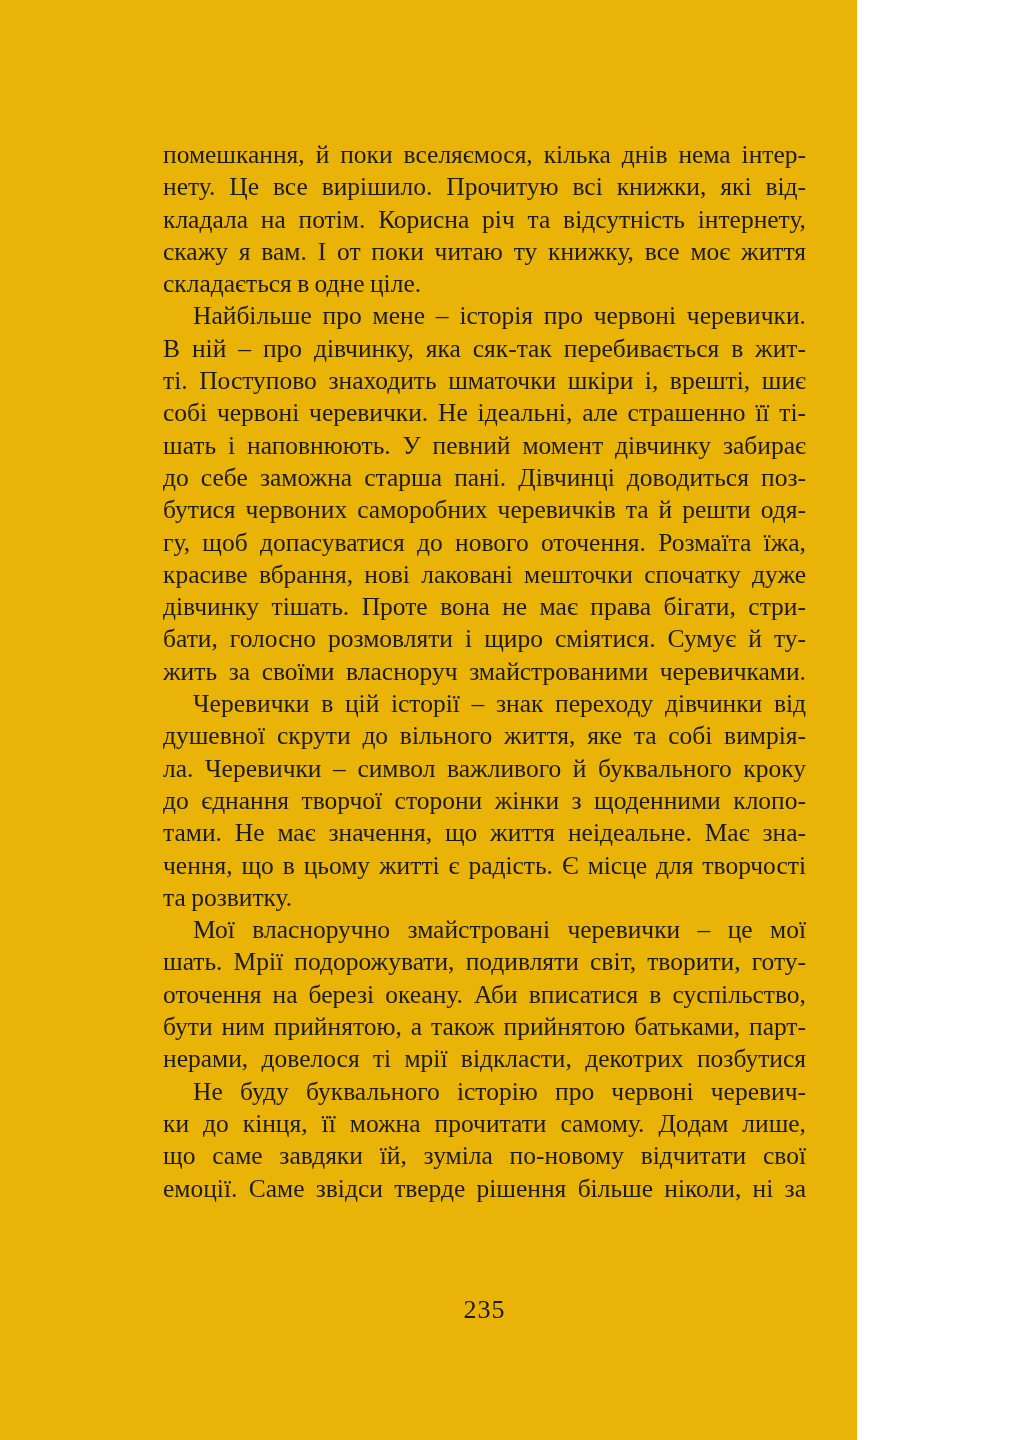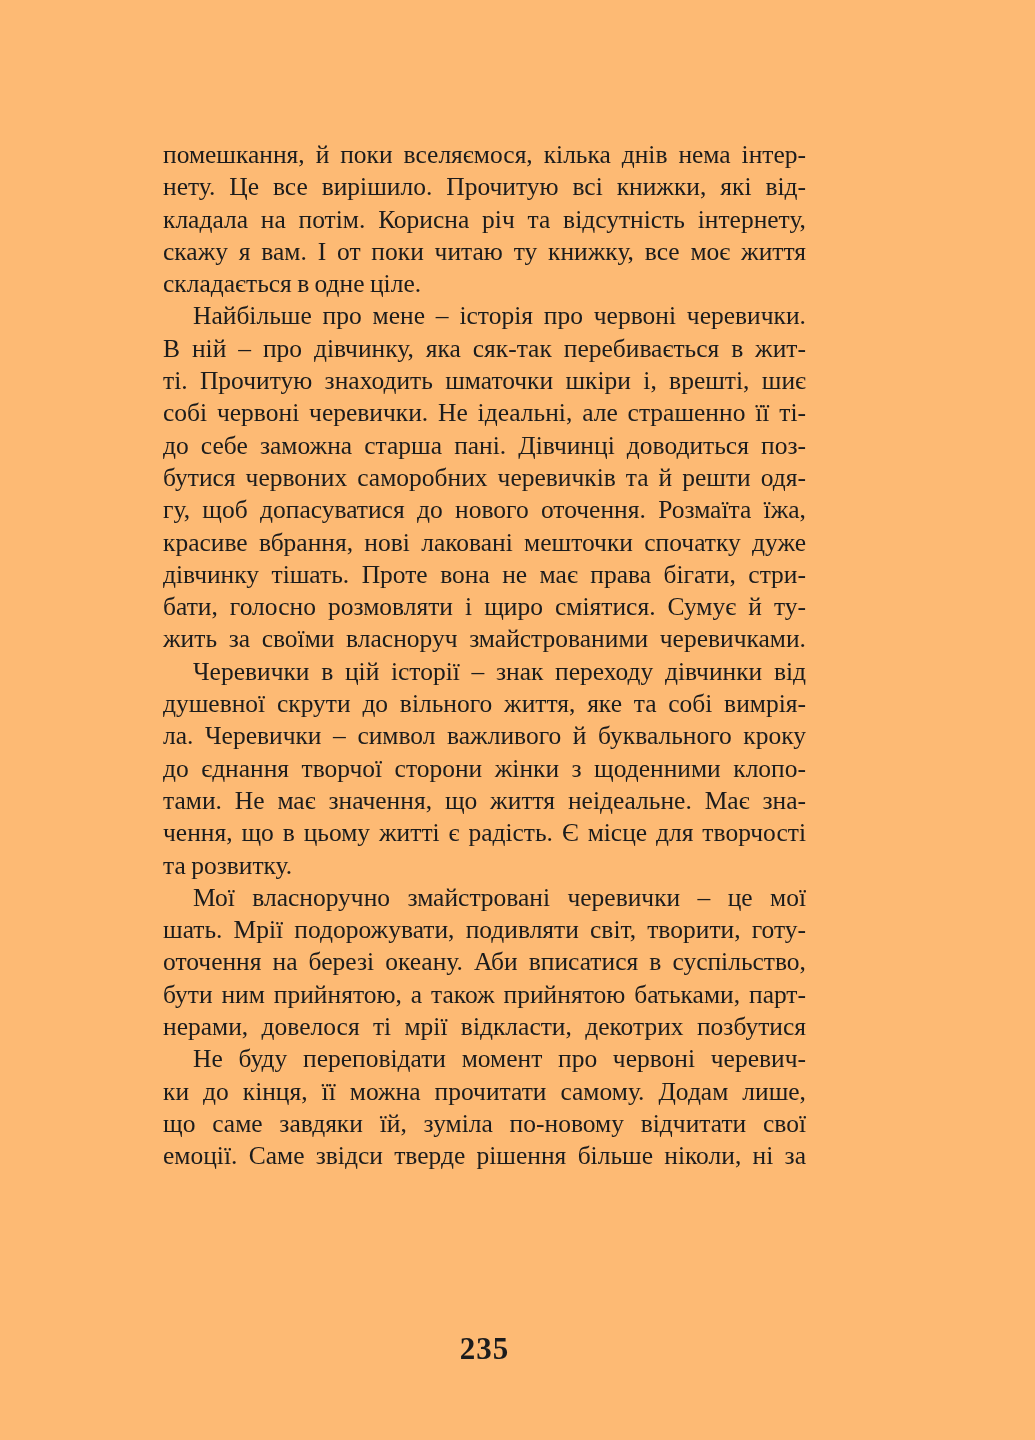--- a/index.html
+++ b/index.html
@@ -5,23 +5,23 @@
   html, body { margin: 0; padding: 0; }
   body {
     width: 1035px;
     height: 1440px;
     background: #ffffff;
     font-family: "Liberation Serif", "DejaVu Serif", serif;
     color: #1c1c1c;
   }
   .page {
     position: relative;
-    width: 1035px;
+    width: 857px;
     height: 1440px;
-    background: #fdba74;
+    background: #eab308;
     overflow: hidden;
   }
   .textblock {
     position: absolute;
     left: 163px;
     top: 139px;
     width: 643px;
     font-size: 25.5px;
     line-height: 32.3px;
     word-spacing: -1px;
@@ -32,45 +32,45 @@
     text-align-last: justify;
   }
   .line.endpar { text-align-last: left; }
   .line.indent { text-indent: 30px; }
   .folio {
     position: absolute;
     left: 163px;
     top: 1295px;
     width: 643px;
     text-align: center;
-    font-size: 31px;
-    font-weight: 700;
+    font-size: 26px;
+    font-weight: 400;
     letter-spacing: 1px;
-    margin-top: 36px;
   }
 </style>
 </head>
 <body>
 
 <div class="page">
   <div class="textblock">
 
     <div class="paragraph">
       <div class="line">помешкання, й поки вселяємося, кілька днів нема інтер-</div>
       <div class="line">нету. Це все вирішило. Прочитую всі книжки, які від-</div>
       <div class="line">кладала на потім. Корисна річ та відсутність інтернету,</div>
       <div class="line">скажу я вам. І от поки читаю ту книжку, все моє життя</div>
       <div class="line endpar">складається в одне ціле.</div>
     </div>
 
     <div class="paragraph">
       <div class="line indent">Найбільше про мене – історія про червоні черевички.</div>
       <div class="line">В ній – про дівчинку, яка сяк-так перебивається в жит-</div>
-      <div class="line">ті. Прочитую знаходить шматочки шкіри і, врешті, шиє</div>
+      <div class="line">ті. Поступово знаходить шматочки шкіри і, врешті, шиє</div>
       <div class="line">собі червоні черевички. Не ідеальні, але страшенно її ті-</div>
+      <div class="line">шать і наповнюють. У певний момент дівчинку забирає</div>
       <div class="line">до себе заможна старша пані. Дівчинці доводиться поз-</div>
       <div class="line">бутися червоних саморобних черевичків та й решти одя-</div>
       <div class="line">гу, щоб допасуватися до нового оточення. Розмаїта їжа,</div>
       <div class="line">красиве вбрання, нові лаковані мешточки спочатку дуже</div>
       <div class="line">дівчинку тішать. Проте вона не має права бігати, стри-</div>
       <div class="line">бати, голосно розмовляти і щиро сміятися. Сумує й ту-</div>
       <div class="line">жить за своїми власноруч змайстрованими черевичками.</div>
     </div>
 
     <div class="paragraph">
@@ -85,21 +85,21 @@
 
     <div class="paragraph">
       <div class="line indent">Мої власноручно змайстровані черевички – це мої</div>
       <div class="line">шать. Мрії подорожувати, подивляти світ, творити, готу-</div>
       <div class="line">оточення на березі океану. Аби вписатися в суспільство,</div>
       <div class="line">бути ним прийнятою, а також прийнятою батьками, парт-</div>
       <div class="line">нерами, довелося ті мрії відкласти, декотрих позбутися</div>
     </div>
 
     <div class="paragraph">
-      <div class="line indent">Не буду переповідати момент про червоні черевич-</div>
+      <div class="line indent">Не буду буквального історію про червоні черевич-</div>
       <div class="line">ки до кінця, її можна прочитати самому. Додам лише,</div>
       <div class="line">що саме завдяки їй, зуміла по-новому відчитати свої</div>
       <div class="line">емоції. Саме звідси тверде рішення більше ніколи, ні за</div>
     </div>
 
   </div>
 
   <div class="folio">235</div>
 </div>
 

